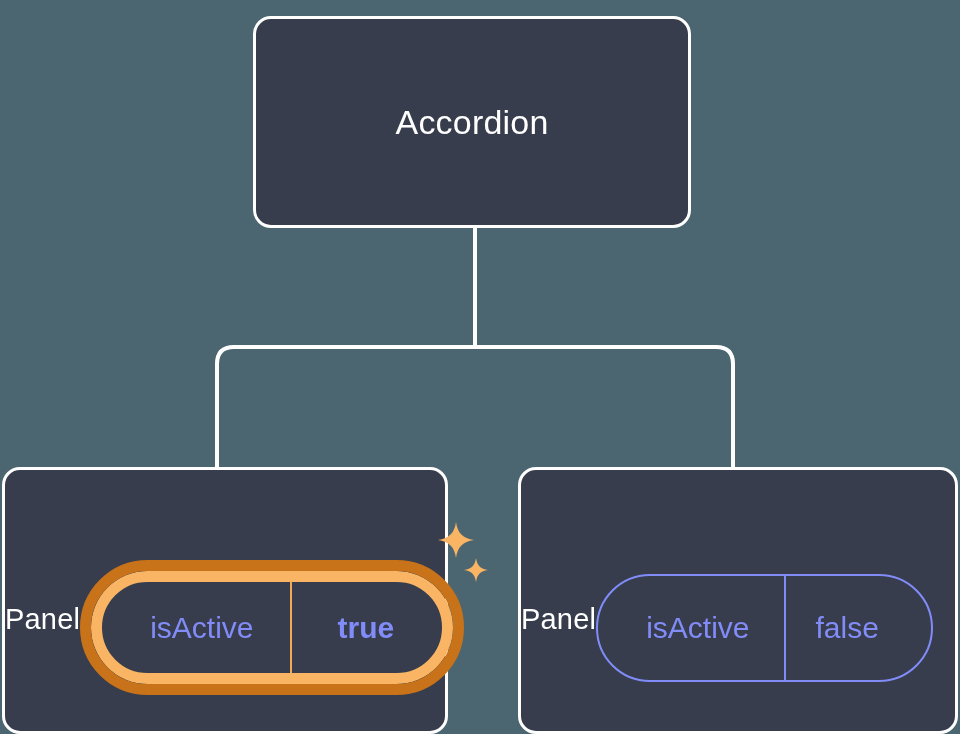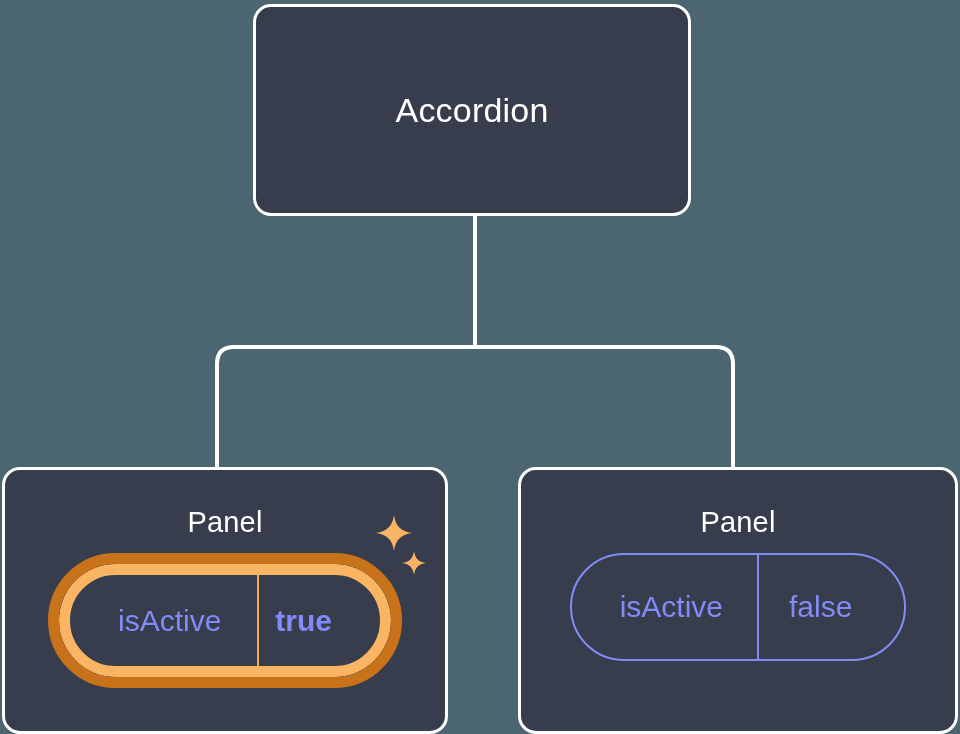--- a/index.html
+++ b/index.html
@@ -37,41 +37,41 @@
   .node {
     position: absolute;
     background: #373d4c;
     border: 3px solid #ffffff;
     border-radius: 18px;
     z-index: 2;
   }
 
   .node-root {
     left: 253px;
-    top: 4px;
+    top: 16px;
     width: 438px;
     height: 212px;
     display: flex;
     align-items: center;
     justify-content: center;
   }
 
   .node-title-root {
     color: #ffffff;
     font-size: 34px;
     font-weight: 400;
     letter-spacing: 0.2px;
   }
 
   .node-panel {
     top: 467px;
     height: 267px;
     padding-top: 38px;
     display: flex;
-    flex-direction: column;
+    flex-direction: row;
     align-items: center;
   }
 
   .node-panel-left  { left: 2px;   width: 446px; }
   .node-panel-right { left: 518px; width: 440px; }
 
   .node-title {
     color: #ffffff;
     font-size: 29px;
     font-weight: 400;
@@ -134,21 +134,21 @@
     padding: 0 30px;
   }
   .pill-active .pill-cell.pill-key {
     font-weight: 400;
     padding-left: 48px;
     padding-right: 36px;
   }
   .pill-active .pill-cell.pill-value {
     font-weight: 700;
     border-left: 2px solid #f0a955;
-    padding-left: 16px;
+    padding-left: 46px;
     padding-right: 48px;
   }
 
   
   .sparkles {
     position: absolute;
     right: -34px;
     top: -38px;
     width: 60px;
     height: 70px;

